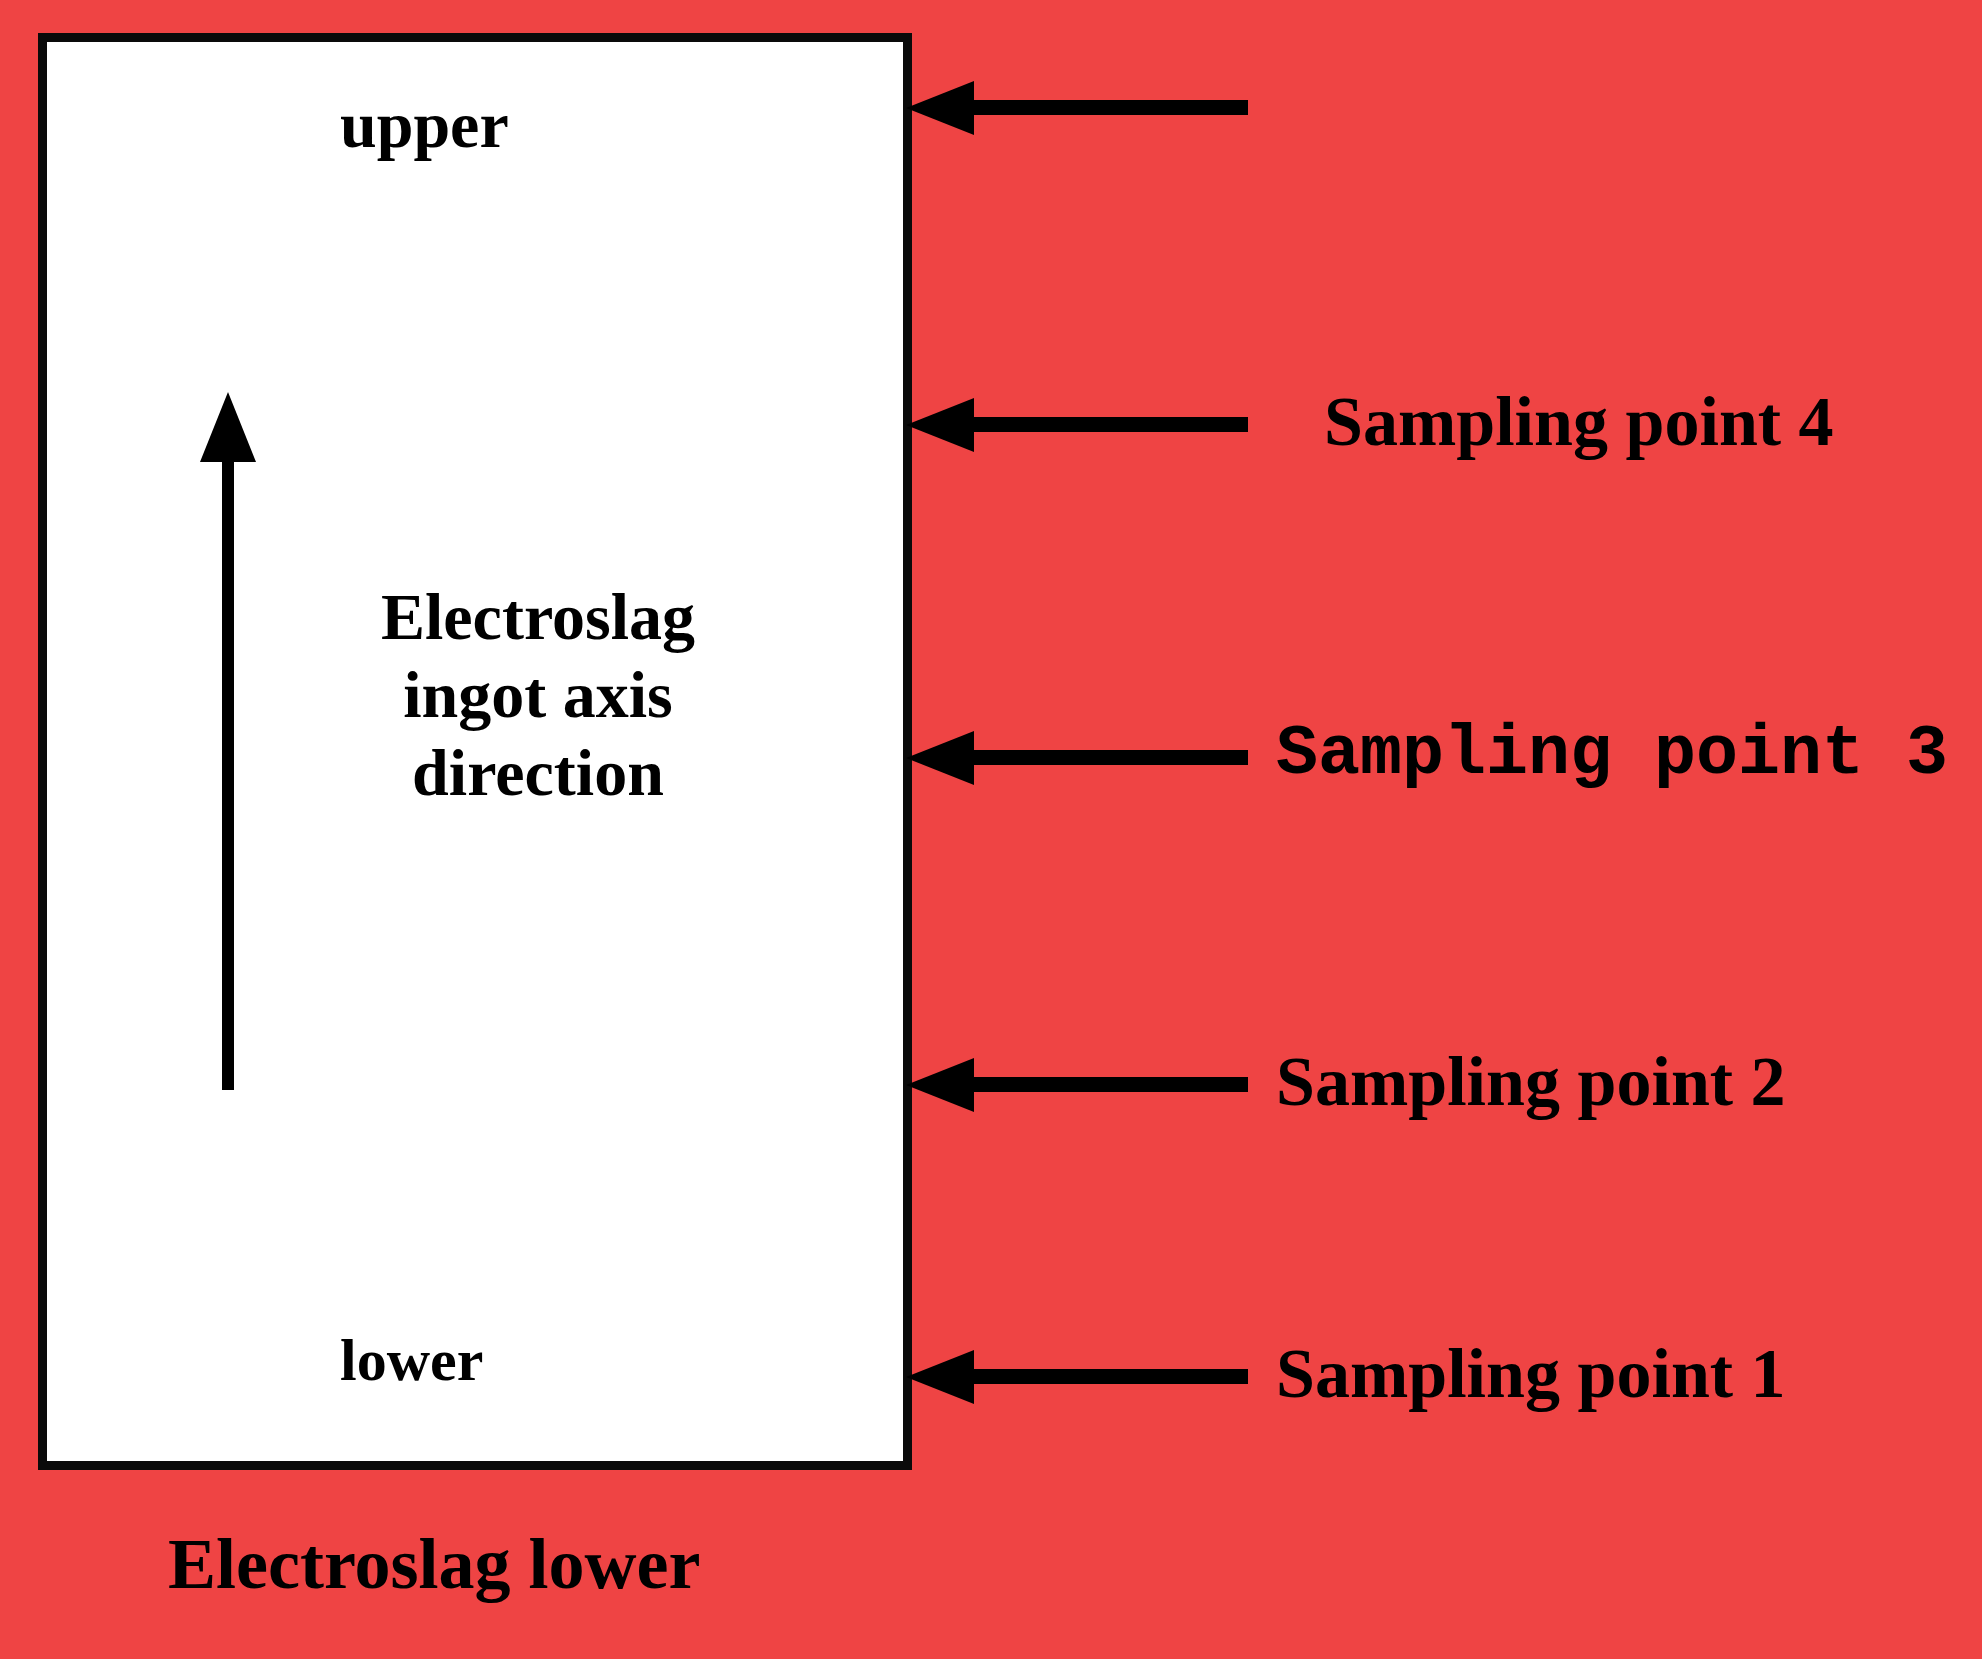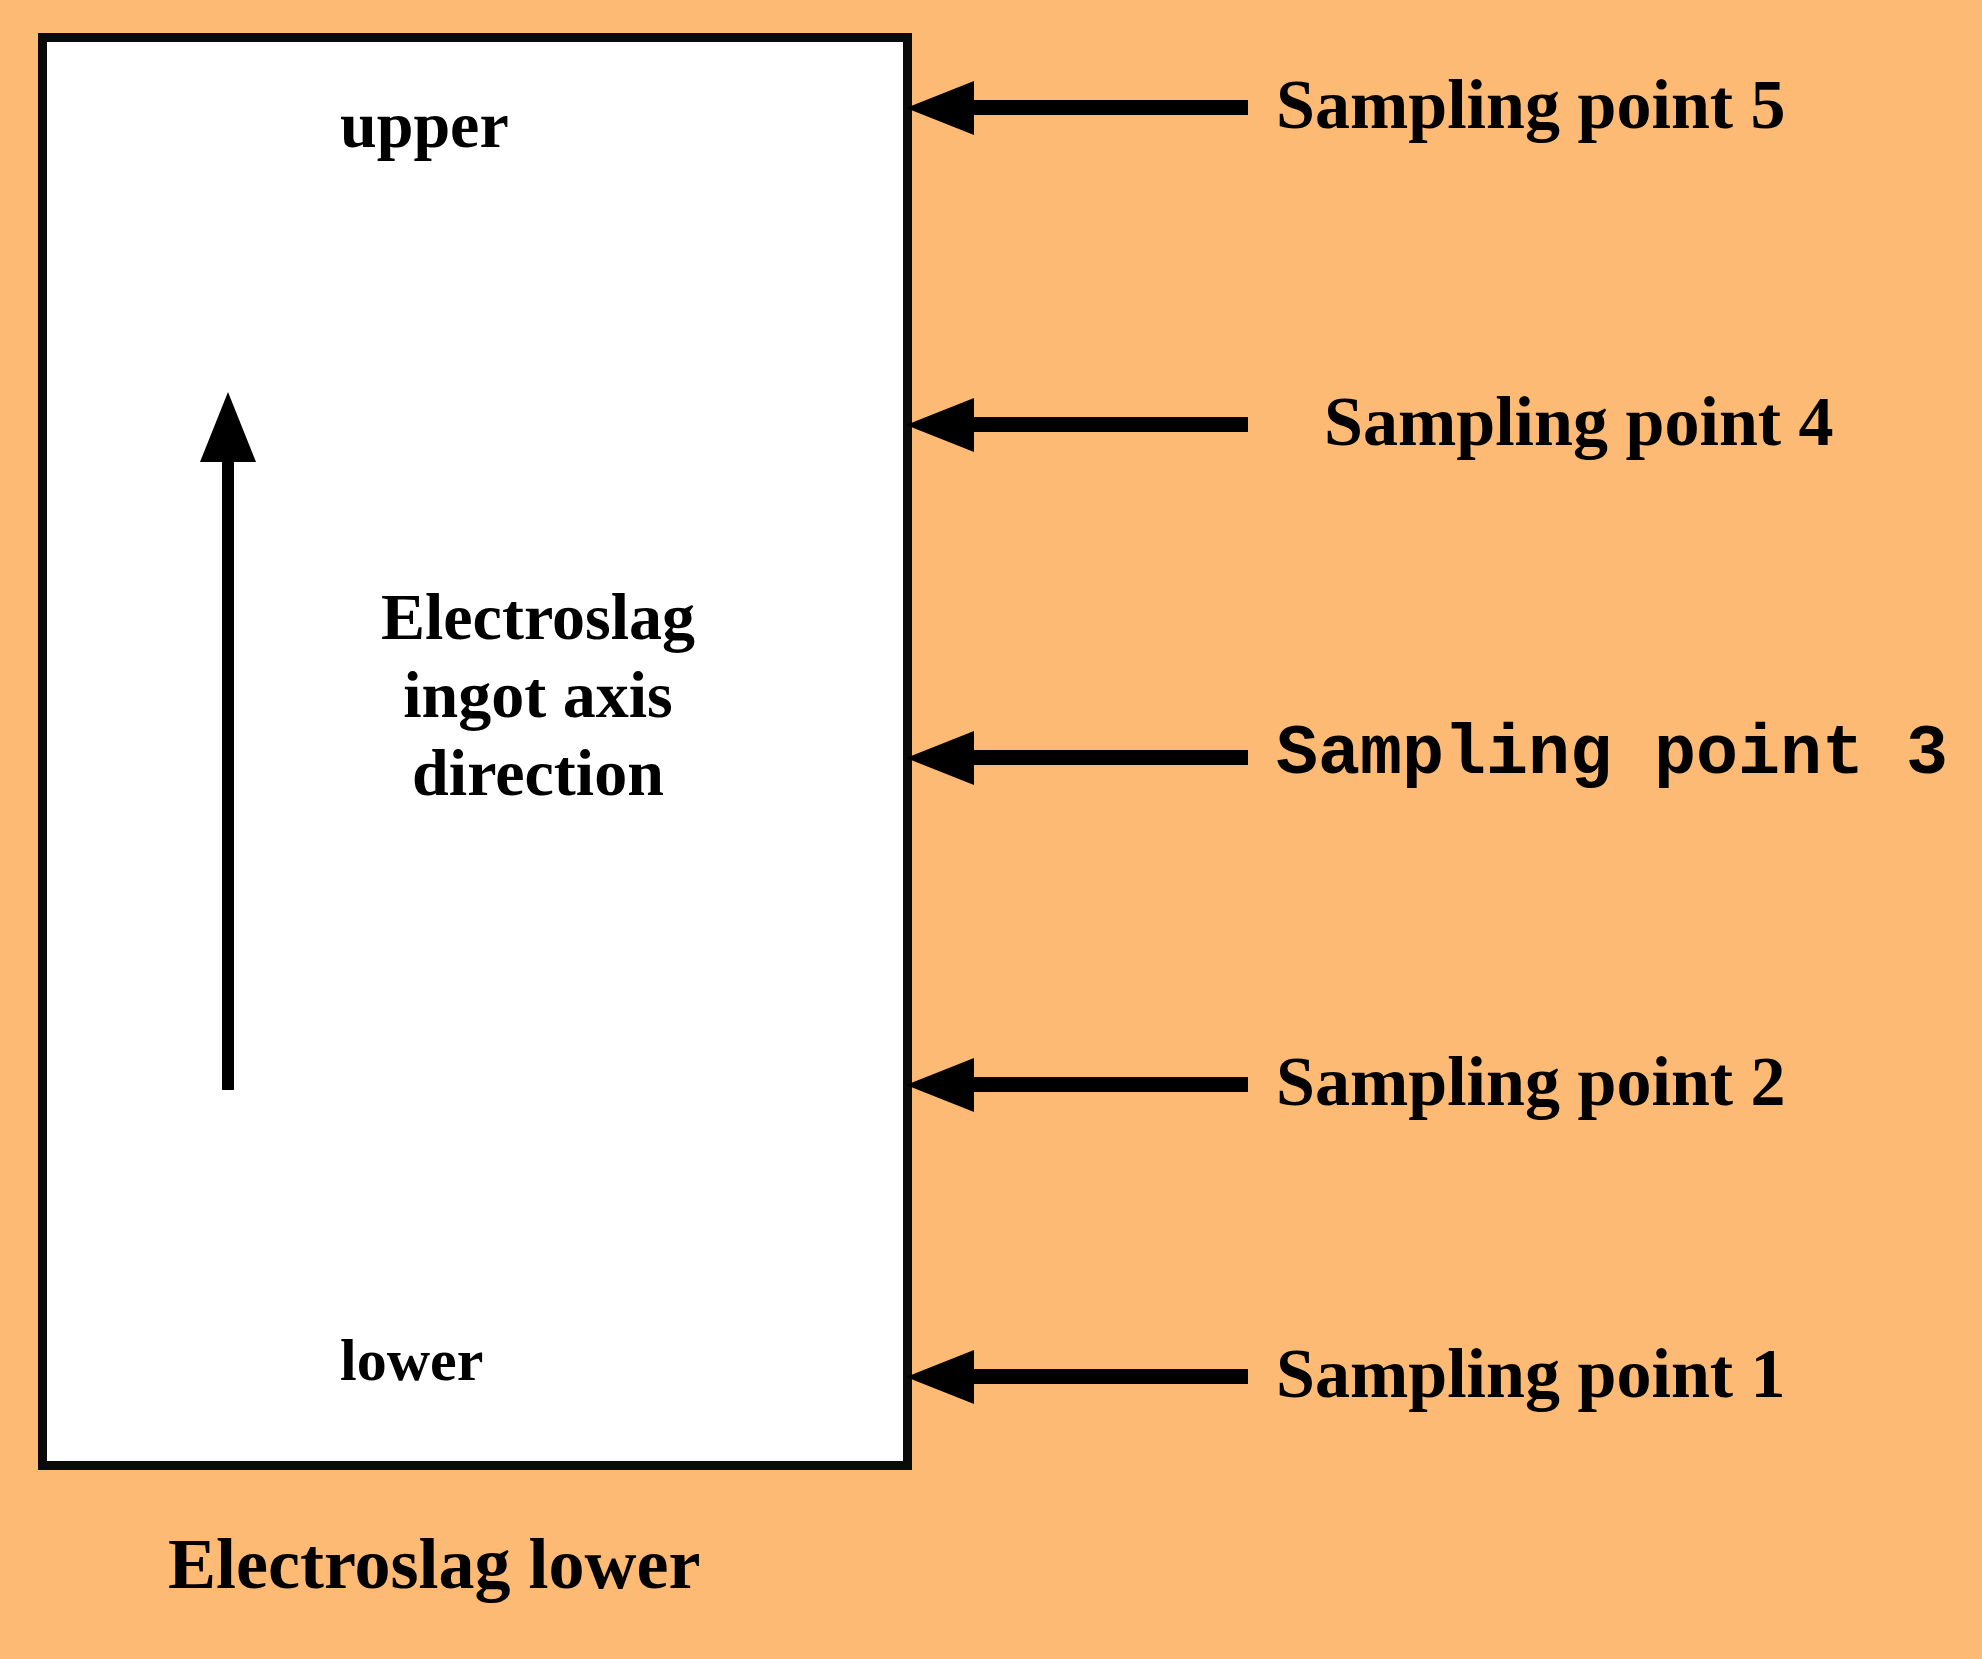--- a/index.html
+++ b/index.html
@@ -7,21 +7,21 @@
     padding: 0;
     background: #ffffff;
   }
   body {
     font-family: "Liberation Serif", "DejaVu Serif", serif;
   }
   #canvas {
     position: relative;
     width: 1982px;
     height: 1659px;
-    background: #fdba74;
+    background: #ef4444;
     overflow: hidden;
   }
 
   
   .ingot-box {
     position: absolute;
     left: 38px;
     top: 33px;
     width: 874px;
     height: 1437px;
@@ -124,21 +124,20 @@
     <span class="ln">ingot axis</span>
     <span class="ln">direction</span>
   </div>
 
   <div class="sample-arrow" style="top:81px;">
     <svg width="360" height="54" viewBox="0 0 360 54" xmlns="http://www.w3.org/2000/svg">
       <path d="M6 27 L74 54 L74 0 Z" fill="#000000"></path>
       <rect x="66" y="19" width="282" height="15" fill="#000000"></rect>
     </svg>
   </div>
-  <div class="sample-label" style="top:70px;">Sampling point 5</div>
 
   <div class="sample-arrow" style="top:398px;">
     <svg width="360" height="54" viewBox="0 0 360 54" xmlns="http://www.w3.org/2000/svg">
       <path d="M6 27 L74 54 L74 0 Z" fill="#000000"></path>
       <rect x="66" y="19" width="282" height="15" fill="#000000"></rect>
     </svg>
   </div>
   <div class="sample-label" style="top:387px;margin-left:48px;">Sampling point 4</div>
 
   <div class="sample-arrow" style="top:731px;">

